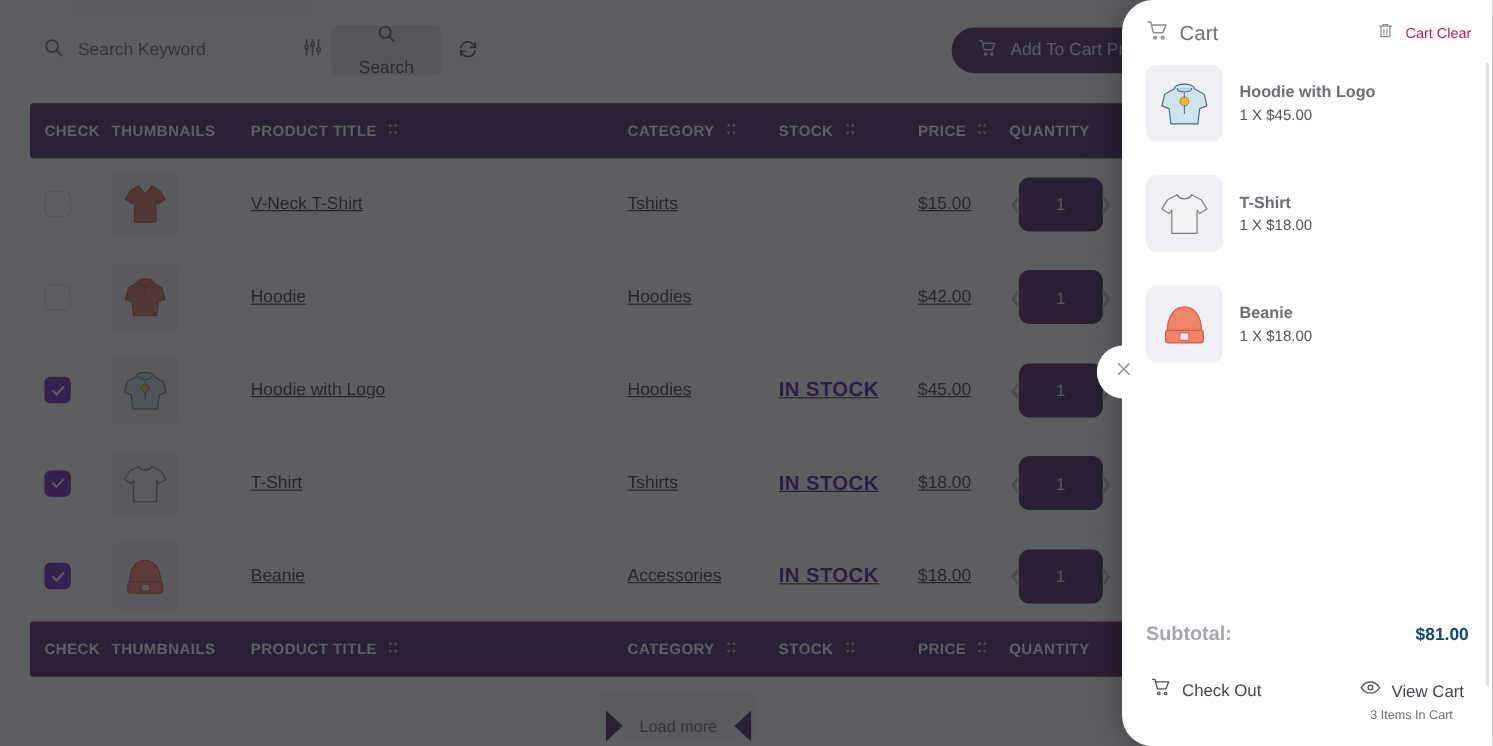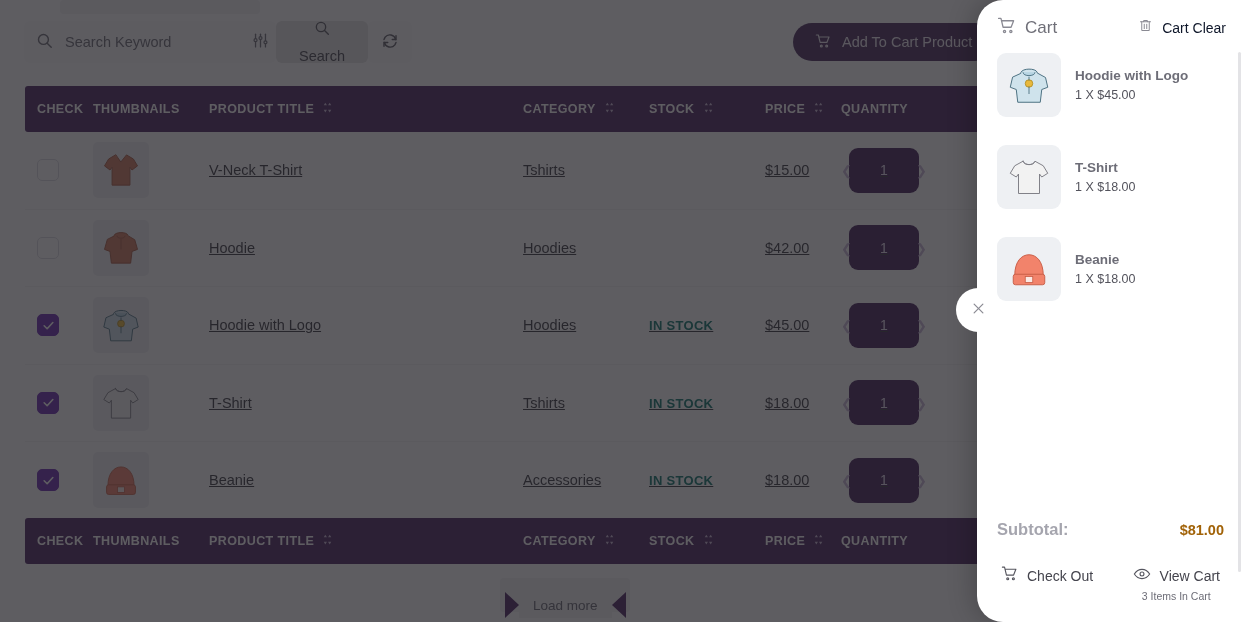--- a/index.html
+++ b/index.html
@@ -106,21 +106,21 @@
   .chk.on svg { display: block; }
 
   .thumb {
     width: 56px; height: 56px; border-radius: 5px;
     background: #f0f1f4;
     display: flex; align-items: center; justify-content: center;
     overflow: hidden;
   }
   .thumb svg { width: 44px; height: 44px; }
 
-  .stock-in { color: #0f766e; font-weight: bold; font-size: 13px; letter-spacing:.3px; }
+  .stock-in { color: #4c1d95; font-weight: bold; font-size: 17px; letter-spacing:.3px; }
 
   .qty {
     position: relative; display: flex; align-items: center;
     width: 86px; height: 45px;
   }
   .qty .box {
     width: 70px; height: 45px; background: #45215b;
     border-radius: 9px; color: #e7dff0;
     display: flex; align-items: center; justify-content: center;
     font-size: 14px; margin: 0 8px;
@@ -154,54 +154,54 @@
   
   #scrim {
     position: absolute; inset: 0;
     background: rgba(32,30,36,0.72);
     pointer-events: none;
   }
 
   
   #drawer {
     position: absolute; right: 0; top: 0;
-    width: 267px; height: 622px;
+    width: 309px; height: 622px;
     background: #ffffff;
     border-top-left-radius: 26px;
     border-bottom-left-radius: 26px;
     display: flex; flex-direction: column;
     box-shadow: -4px 0 26px rgba(0,0,0,.22);
   }
   .cart-head {
     display: flex; align-items: center; justify-content: space-between;
     padding: 16px 18px 10px 20px;
   }
   .cart-head .left, .cart-head .right { display: flex; align-items: center; gap: 9px; }
   .cart-title { font-size: 17px; color: #6f6f78; }
-  .cart-clear { font-size: 14px; color: #0f172a; cursor: pointer; }
+  .cart-clear { font-size: 12px; color: #be185d; cursor: pointer; }
 
   .cart-body {
     flex: 1 1 auto; overflow-y: auto; padding: 4px 18px 4px 20px;
   }
   .cart-item { display: flex; align-items: center; gap: 14px; margin-bottom: 28px; }
   .ci-thumb {
     width: 64px; height: 64px; border-radius: 9px; background: #eef0f3;
     display: flex; align-items: center; justify-content: center; flex: 0 0 auto;
   }
   .ci-thumb svg { width: 48px; height: 48px; }
   .ci-name { font-size: 13.5px; font-weight: bold; color: #6d6d77; margin-bottom: 5px; }
   .ci-qty  { font-size: 12.5px; color: #53535c; }
 
   .cart-foot { padding: 10px 20px 20px 20px; }
   .sub-row {
     display: flex; align-items: baseline; justify-content: space-between;
     margin-bottom: 26px;
   }
   .sub-lbl { font-size: 16.5px; font-weight: bold; color: #a5a5ae; }
-  .sub-val { font-size: 14.5px; font-weight: bold; color: #a16207; }
+  .sub-val { font-size: 14.5px; font-weight: bold; color: #0c4a6e; }
 
   .act-row { display: flex; align-items: flex-start; justify-content: space-between; padding: 0 4px; }
   .act { display: flex; align-items: center; gap: 9px; cursor: pointer; }
   .act-lbl { font-size: 14px; color: #44444d; }
   .vc-wrap { display: flex; flex-direction: column; align-items: center; gap: 3px; }
   .vc-sub { font-size: 10.5px; color: #6d6d77; }
 
   .drawer-close {
     position: absolute; left: -21px; top: 288px;
     width: 44px; height: 44px; border-radius: 50%;

